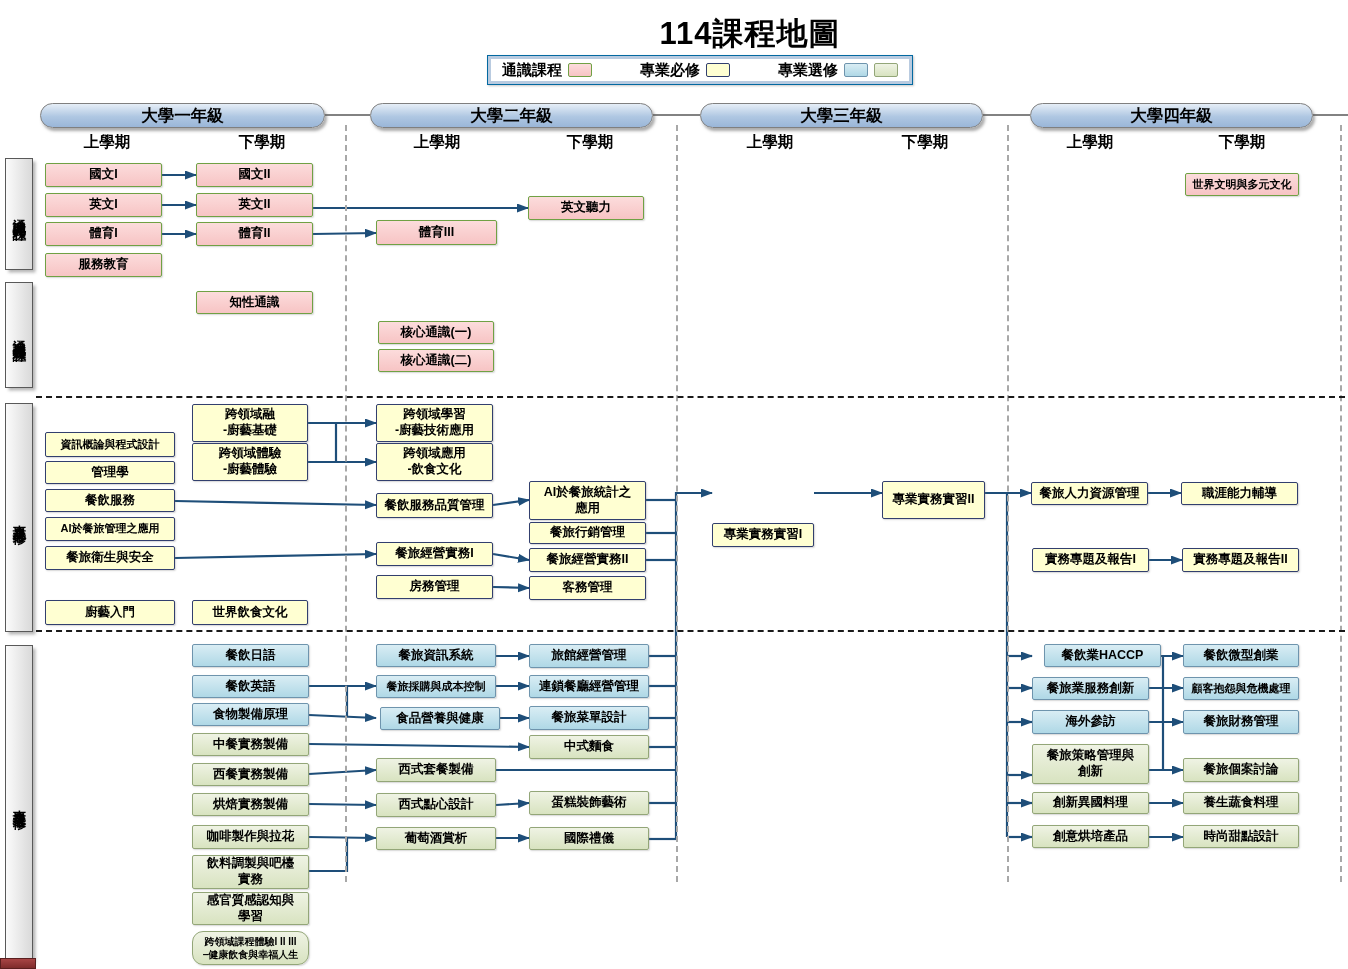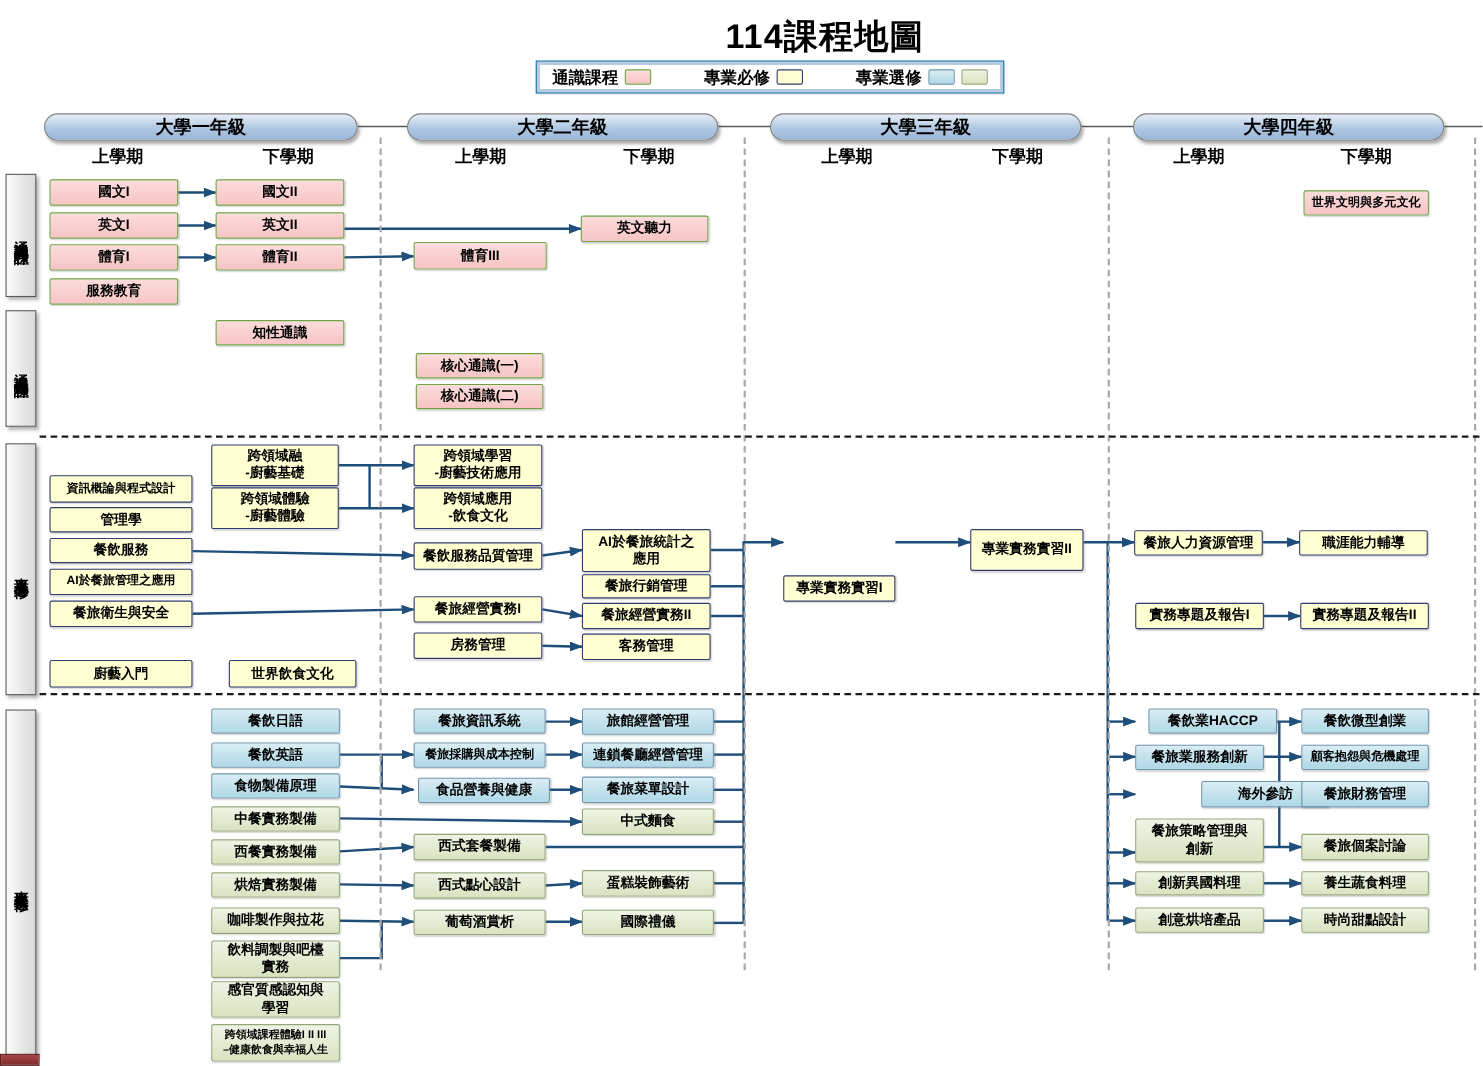--- a/index.html
+++ b/index.html
@@ -189,21 +189,21 @@
       <div class="node yellow small" style="left: 45px; top: 432px; width: 130px; height: 25px;">資訊概論與程式設計</div>
       <div class="node yellow" style="left: 45px; top: 461px; width: 130px; height: 23px;">管理學</div>
       <div class="node yellow" style="left: 45px; top: 489px; width: 130px; height: 23px;">餐飲服務</div>
       <div class="node yellow small" style="left: 45px; top: 517px; width: 130px; height: 24px;">AI於餐旅管理之應用</div>
       <div class="node yellow" style="left: 45px; top: 546px; width: 130px; height: 24px;">餐旅衛生與安全</div>
       <div class="node yellow" style="left: 45px; top: 600px; width: 130px; height: 25px;">廚藝入門</div>
       <div class="node yellow" style="left: 192px; top: 404px; width: 116px; height: 38px;">跨領域融
 -廚藝基礎</div>
       <div class="node yellow" style="left: 192px; top: 443px; width: 116px; height: 38px;">跨領域體驗
 -廚藝體驗</div>
-      <div class="node yellow" style="left: 208px; top: 600px; width: 116px; height: 25px;">世界飲食文化</div>
+      <div class="node yellow" style="left: 192px; top: 600px; width: 116px; height: 25px;">世界飲食文化</div>
       <div class="node yellow" style="left: 376px; top: 404px; width: 117px; height: 38px;">跨領域學習
 -廚藝技術應用</div>
       <div class="node yellow" style="left: 376px; top: 443px; width: 117px; height: 38px;">跨領域應用
 -飲食文化</div>
       <div class="node yellow" style="left: 376px; top: 493px; width: 117px; height: 25px;">餐飲服務品質管理</div>
       <div class="node yellow" style="left: 376px; top: 542px; width: 117px; height: 24px;">餐旅經營實務I</div>
       <div class="node yellow" style="left: 376px; top: 575px; width: 117px; height: 24px;">房務管理</div>
       <div class="node yellow" style="left: 529px; top: 481px; width: 117px; height: 39px;">AI於餐旅統計之
 應用</div>
       <div class="node yellow" style="left: 529px; top: 522px; width: 117px; height: 22px;">餐旅行銷管理</div>
@@ -219,33 +219,33 @@
       <div class="node blue" style="left: 192px; top: 675px; width: 117px; height: 23px;">餐飲英語</div>
       <div class="node blue" style="left: 192px; top: 703px; width: 117px; height: 23px;">食物製備原理</div>
       <div class="node blue" style="left: 376px; top: 644px; width: 120px; height: 23px;">餐旅資訊系統</div>
       <div class="node blue small" style="left: 376px; top: 675px; width: 120px; height: 23px;">餐旅採購與成本控制</div>
       <div class="node blue" style="left: 380px; top: 707px; width: 120px; height: 23px;">食品營養與健康</div>
       <div class="node blue" style="left: 529px; top: 644px; width: 120px; height: 24px;">旅館經營管理</div>
       <div class="node blue" style="left: 529px; top: 675px; width: 120px; height: 23px;">連鎖餐廳經營管理</div>
       <div class="node blue" style="left: 529px; top: 706px; width: 120px; height: 24px;">餐旅菜單設計</div>
       <div class="node blue" style="left: 1032px; top: 644px; width: 117px; height: 23px; margin-left: 12px;">餐飲業HACCP</div>
       <div class="node blue" style="left: 1032px; top: 677px; width: 117px; height: 23px;">餐旅業服務創新</div>
-      <div class="node blue" style="left: 1092px; top: 710px; width: 117px; height: 24px;">海外參訪</div>
+      <div class="node blue" style="left: 1032px; top: 710px; width: 117px; height: 24px;">海外參訪</div>
       <div class="node blue" style="left: 1183px; top: 644px; width: 116px; height: 23px;">餐飲微型創業</div>
       <div class="node blue small" style="left: 1183px; top: 677px; width: 116px; height: 23px;">顧客抱怨與危機處理</div>
       <div class="node blue" style="left: 1183px; top: 710px; width: 116px; height: 24px;">餐旅財務管理</div>
       <div class="node green" style="left: 192px; top: 733px; width: 117px; height: 23px;">中餐實務製備</div>
       <div class="node green" style="left: 192px; top: 763px; width: 117px; height: 23px;">西餐實務製備</div>
       <div class="node green" style="left: 192px; top: 793px; width: 117px; height: 23px;">烘焙實務製備</div>
       <div class="node green" style="left: 192px; top: 825px; width: 117px; height: 24px;">咖啡製作與拉花</div>
       <div class="node green" style="left: 192px; top: 855px; width: 117px; height: 34px;">飲料調製與吧檯
 實務</div>
       <div class="node green" style="left: 192px; top: 892px; width: 117px; height: 33px;">感官質感認知與
 學習</div>
-      <div class="node green xsmall" style="left: 192px; top: 931px; width: 117px; height: 34px;">跨領域課程體驗I II III
+      <div class="node green xsmall" style="left: 192px; top: 931px; width: 117px; height: 34px; border-radius: 11px;">跨領域課程體驗I II III
 –健康飲食與幸福人生</div>
       <div class="node green" style="left: 376px; top: 758px; width: 120px; height: 24px;">西式套餐製備</div>
       <div class="node green" style="left: 376px; top: 793px; width: 120px; height: 24px;">西式點心設計</div>
       <div class="node green" style="left: 376px; top: 827px; width: 120px; height: 23px;">葡萄酒賞析</div>
       <div class="node green" style="left: 529px; top: 735px; width: 120px; height: 24px;">中式麵食</div>
       <div class="node green" style="left: 529px; top: 791px; width: 120px; height: 24px;">蛋糕裝飾藝術</div>
       <div class="node green" style="left: 529px; top: 827px; width: 120px; height: 23px;">國際禮儀</div>
       <div class="node green" style="left: 1032px; top: 744px; width: 117px; height: 40px;">餐旅策略管理與
 創新</div>
       <div class="node green" style="left: 1032px; top: 792px; width: 117px; height: 22px;">創新異國料理</div>

